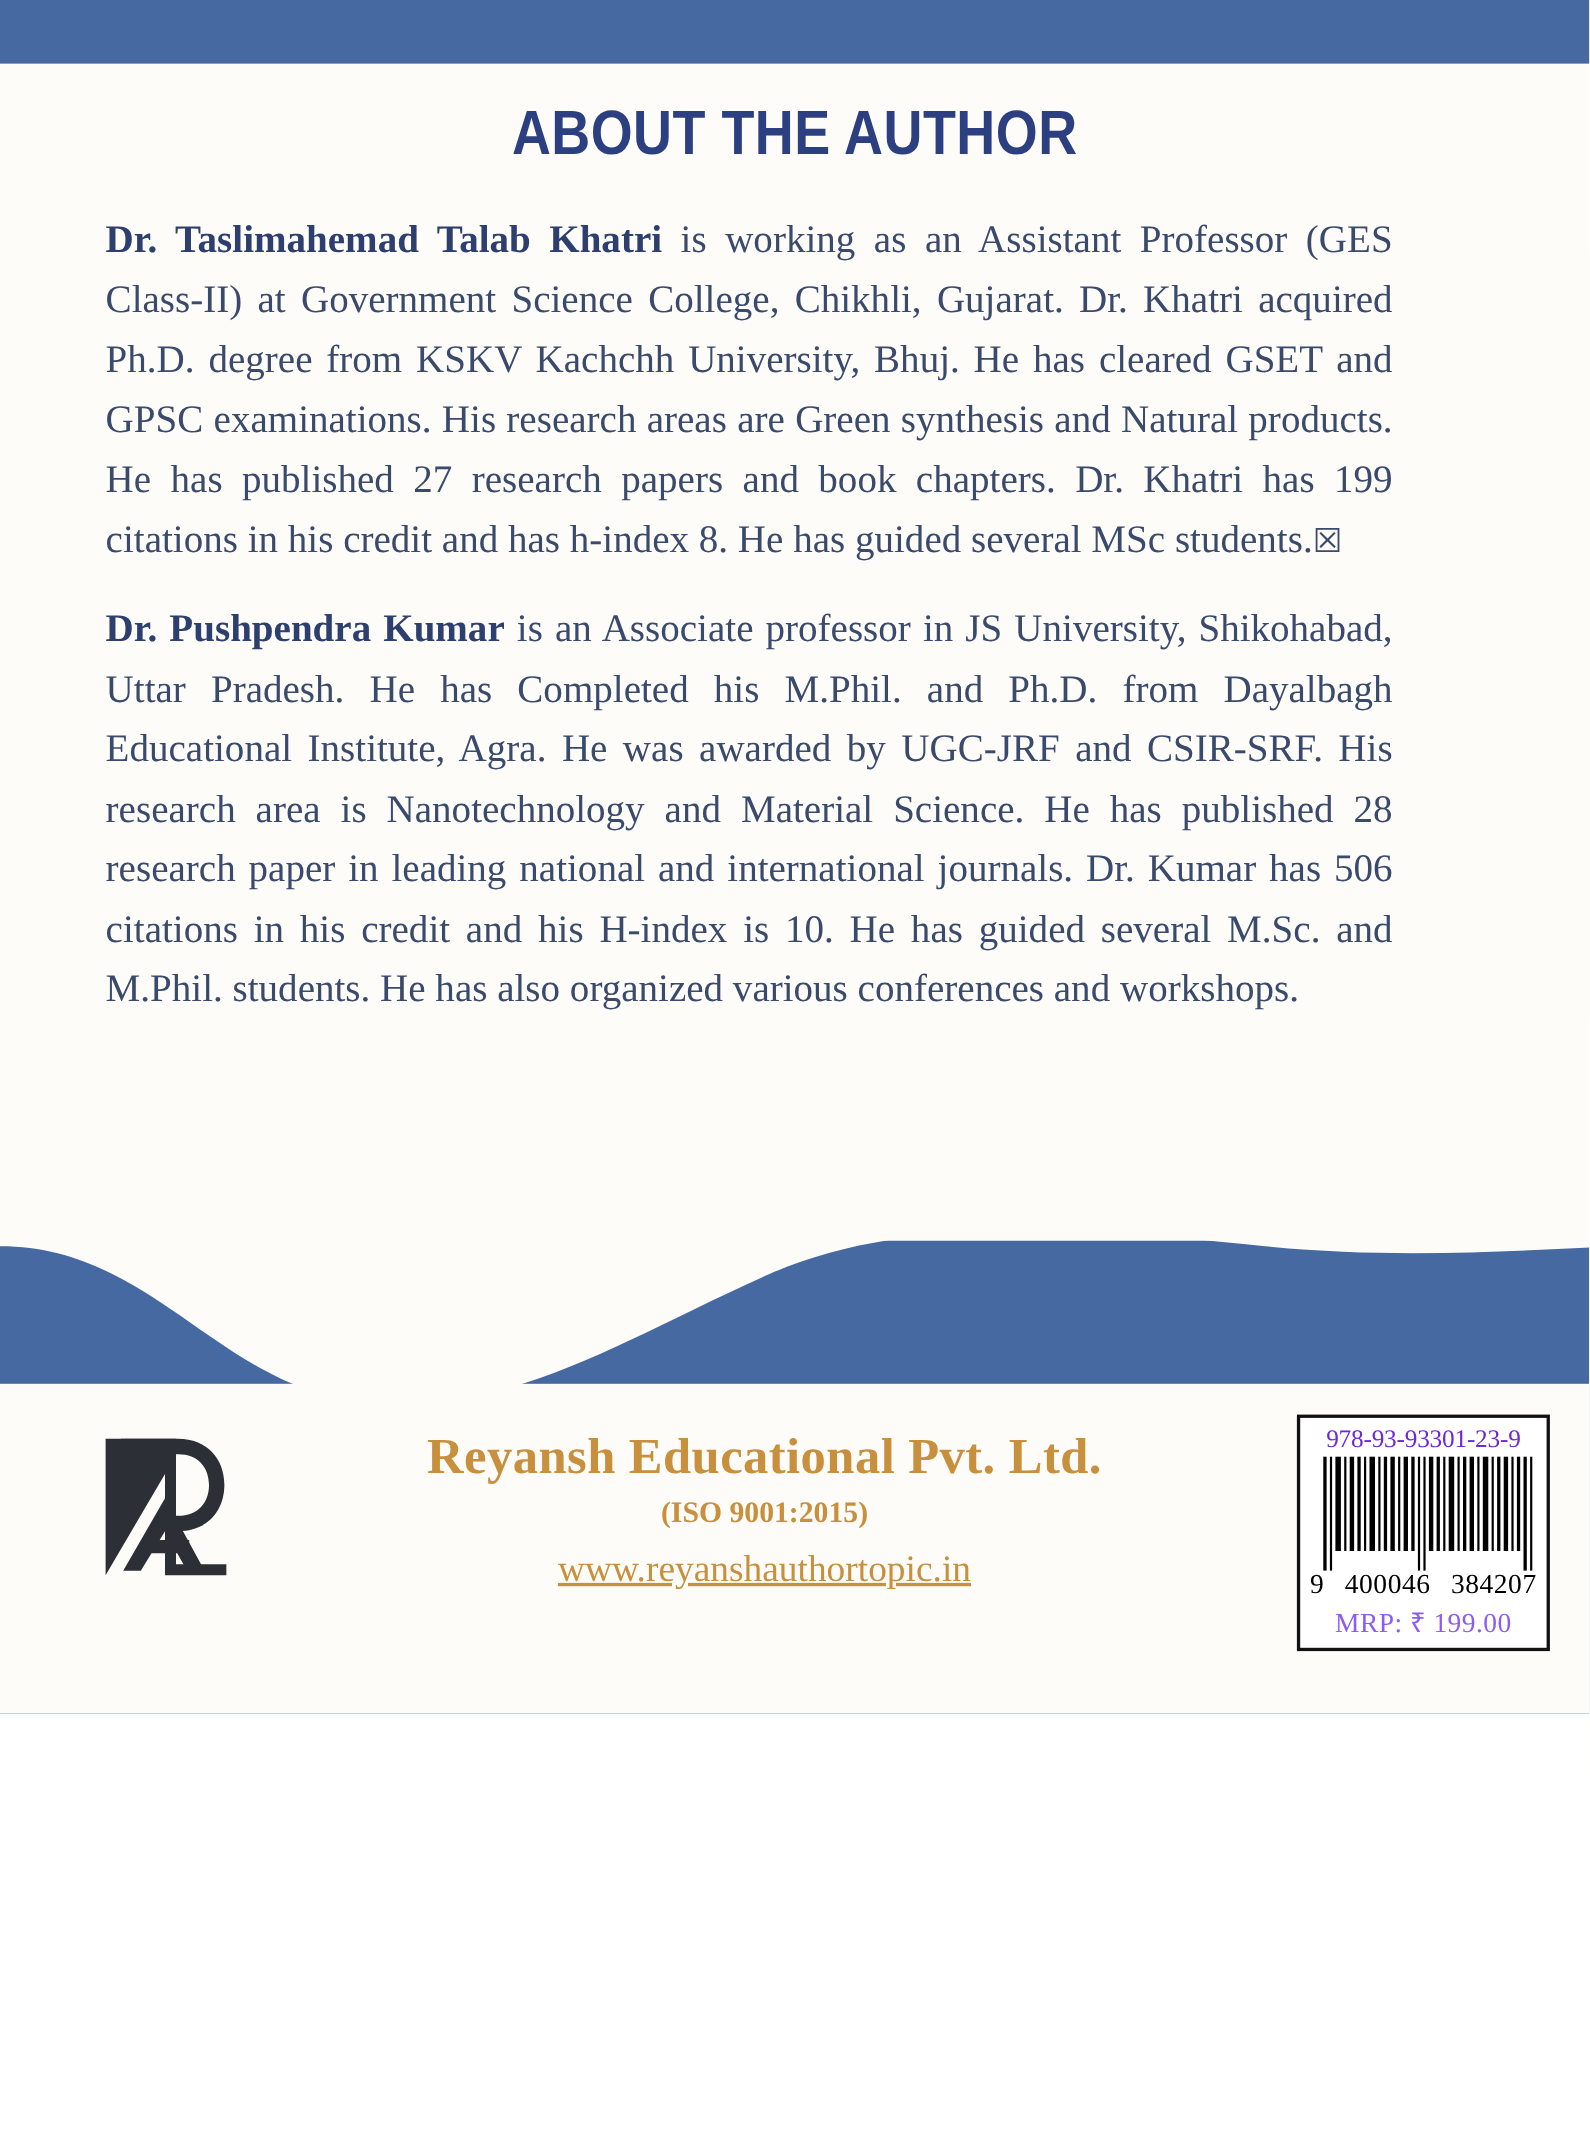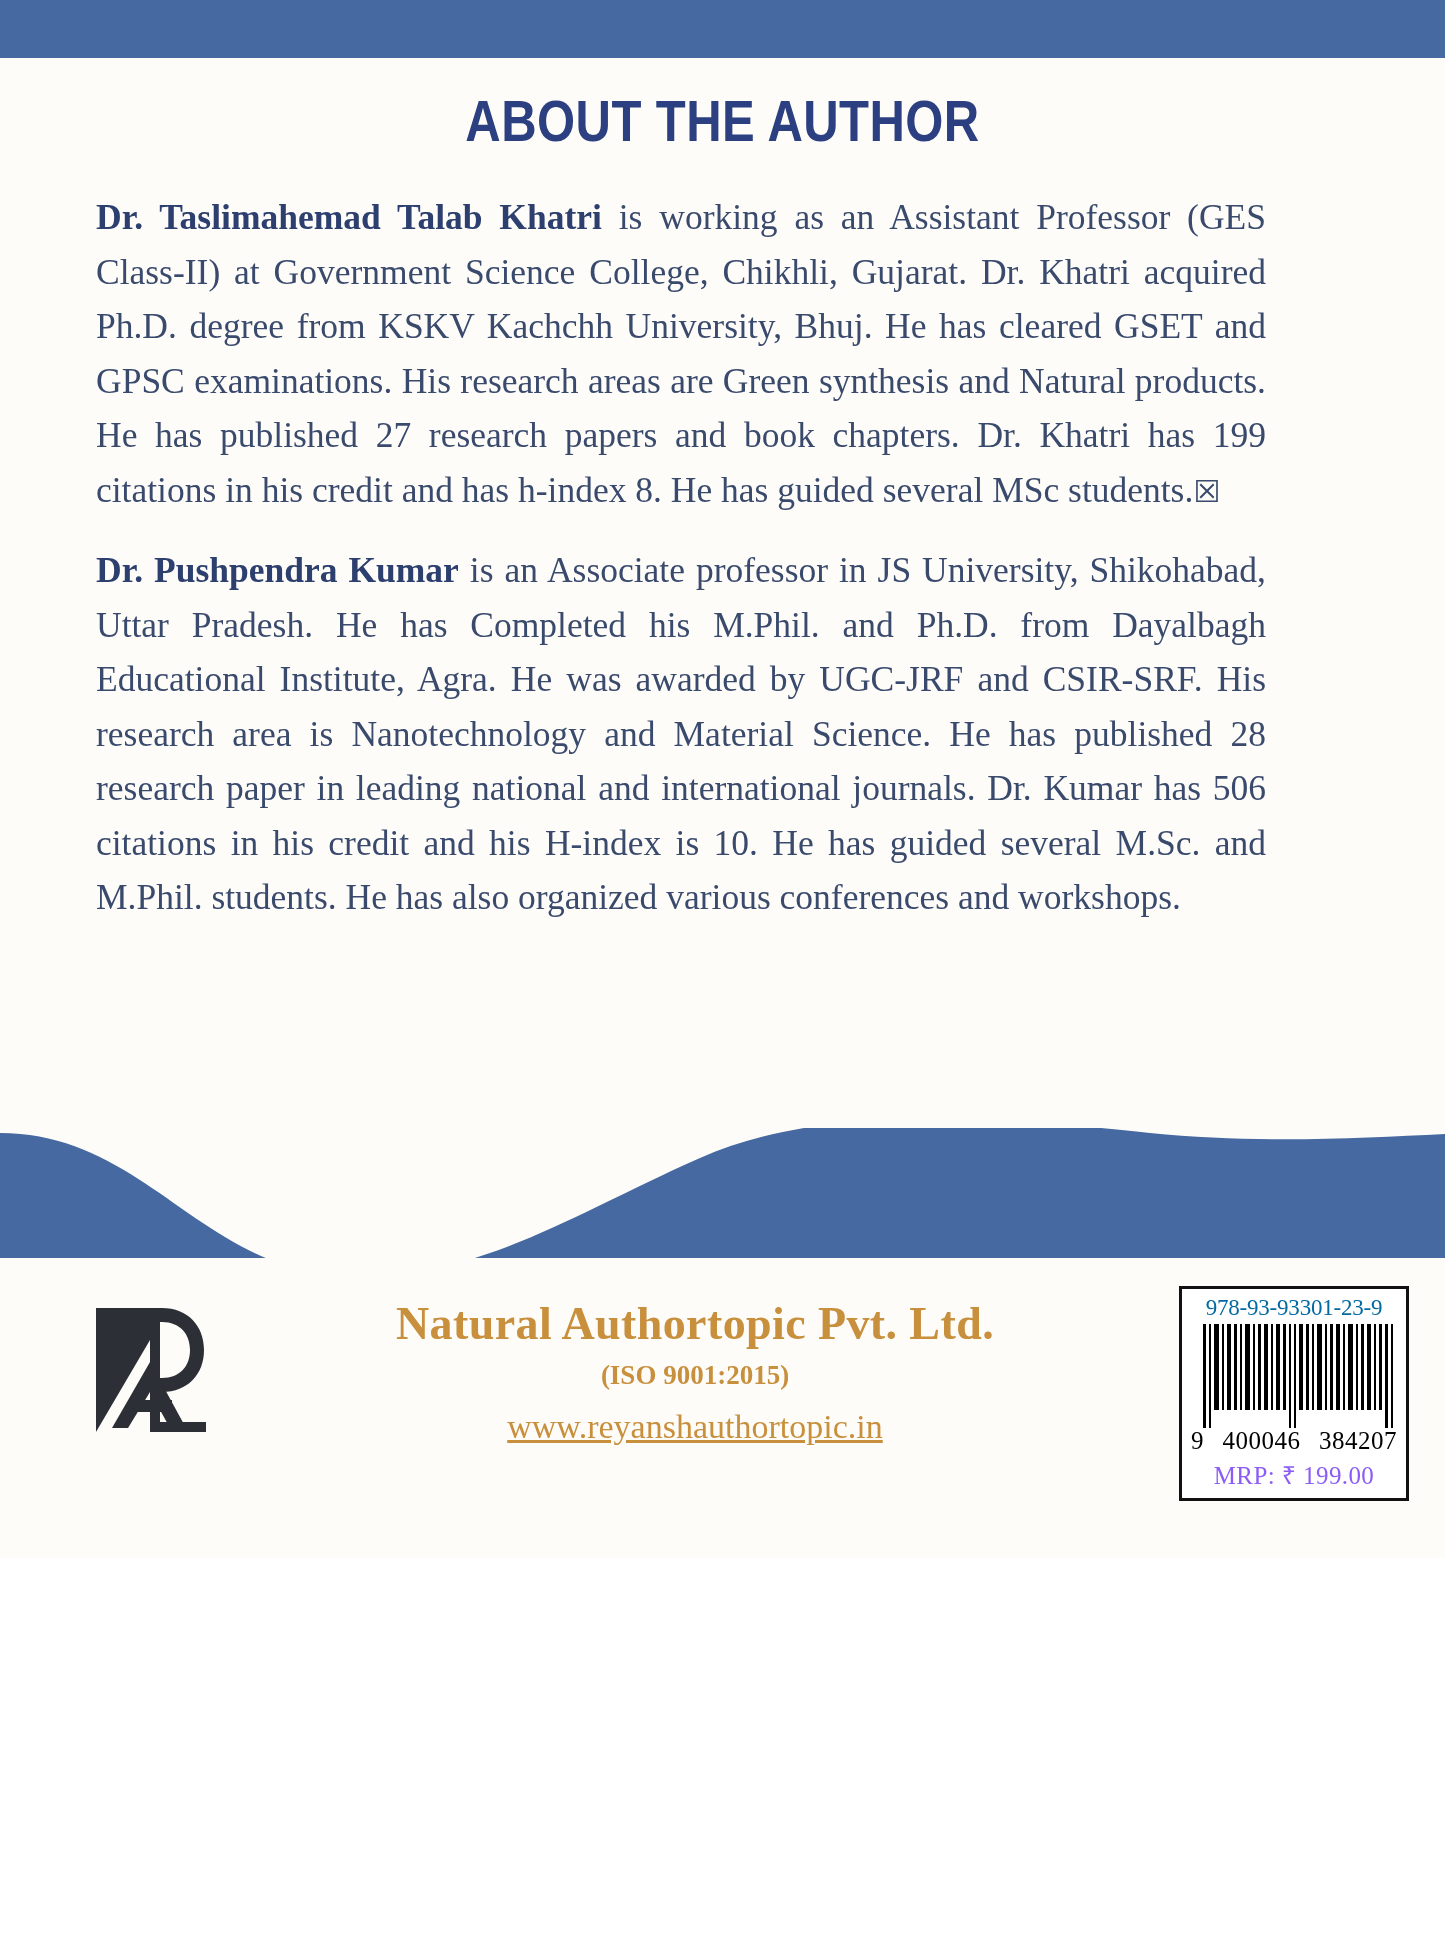--- a/index.html
+++ b/index.html
@@ -147,21 +147,21 @@
     width: 230px;
     height: 215px;
     border: 3px solid #111;
     background: #ffffff;
     padding: 6px 7px 4px 7px;
   }
   .isbn-text {
     text-align: center;
     font-family: "Liberation Serif", serif;
     font-size: 23px;
-    color: #0369a1;
+    color: #6d28d9;
     letter-spacing: -0.2px;
     line-height: 26px;
   }
   .bars {
     margin-top: 3px;
     height: 104px;
     display: block;
   }
   .bars svg { display: block; }
   .ean-digits {
@@ -217,21 +217,21 @@
         <svg width="118" height="132" viewBox="0 0 118 132" xmlns="http://www.w3.org/2000/svg">
           <path d="M8,4 L8,128 L62,36 L62,128 L118,128 L118,118 L72,118 L72,4 Z" fill="#2c3036"></path>
           <path d="M8,4 L74,4 C100,4 116,22 116,46 C116,70 100,88 74,88 L56,88 L56,74 L74,74
                    C92,74 102,62 102,46 C102,30 92,18 74,18 L22,18 L22,4 Z" fill="#2c3036"></path>
           <path d="M24,124 L62,58 L98,124 L82,124 L62,88 L40,124 Z" fill="#2c3036"></path>
           <path d="M44,96 L84,96 L84,108 L44,108 Z" fill="#2c3036"></path>
         </svg>
       </div>
 
       <div class="publisher-block">
-        <div class="pub-name">Natural Authortopic Pvt. Ltd.</div>
+        <div class="pub-name">Reyansh Educational Pvt. Ltd.</div>
         <div class="pub-iso">(ISO 9001:2015)</div>
         <div class="pub-site">www.reyanshauthortopic.in</div>
       </div>
 
       <div class="barcode-box">
         <div class="isbn-text">978-93-93301-23-9</div>
 
         <div class="bars">
           <svg width="214" height="104" viewBox="0 0 214 104" xmlns="http://www.w3.org/2000/svg">
             <g fill="#000">

